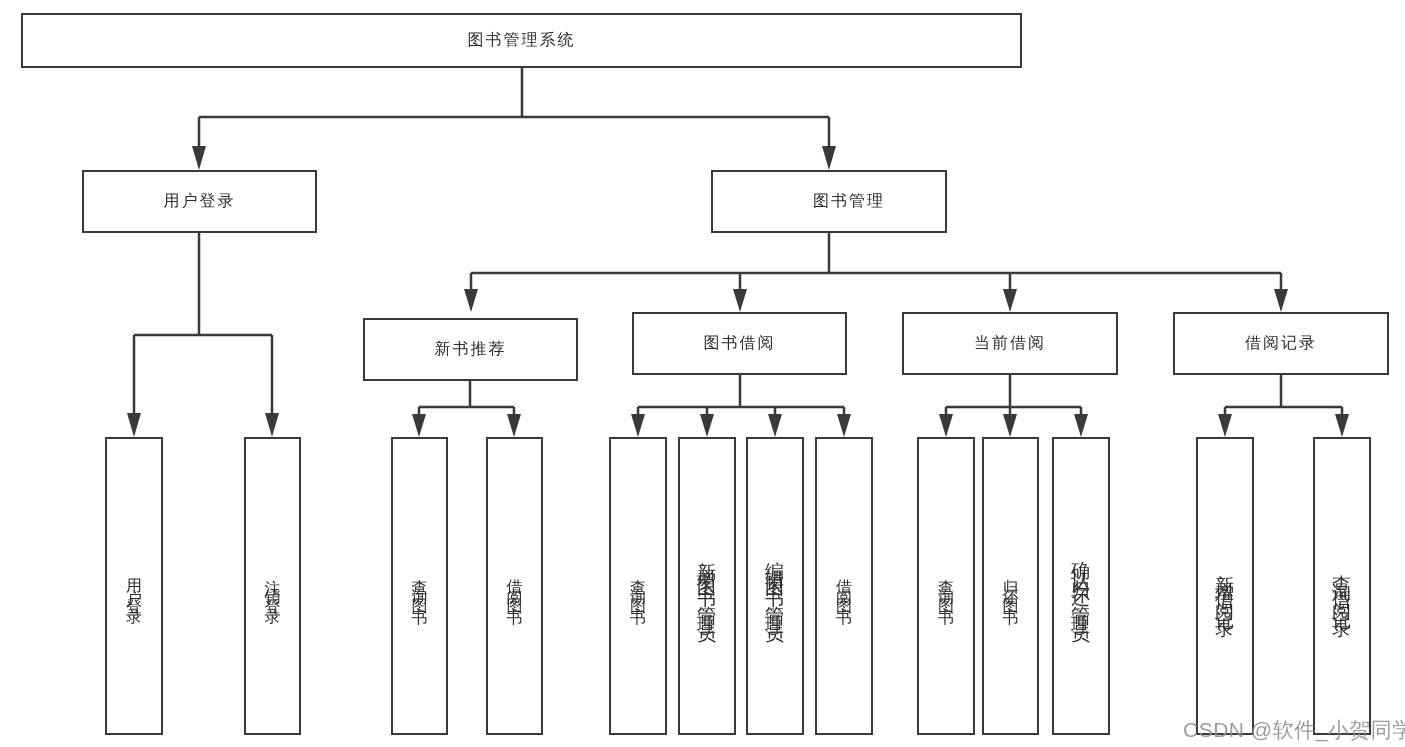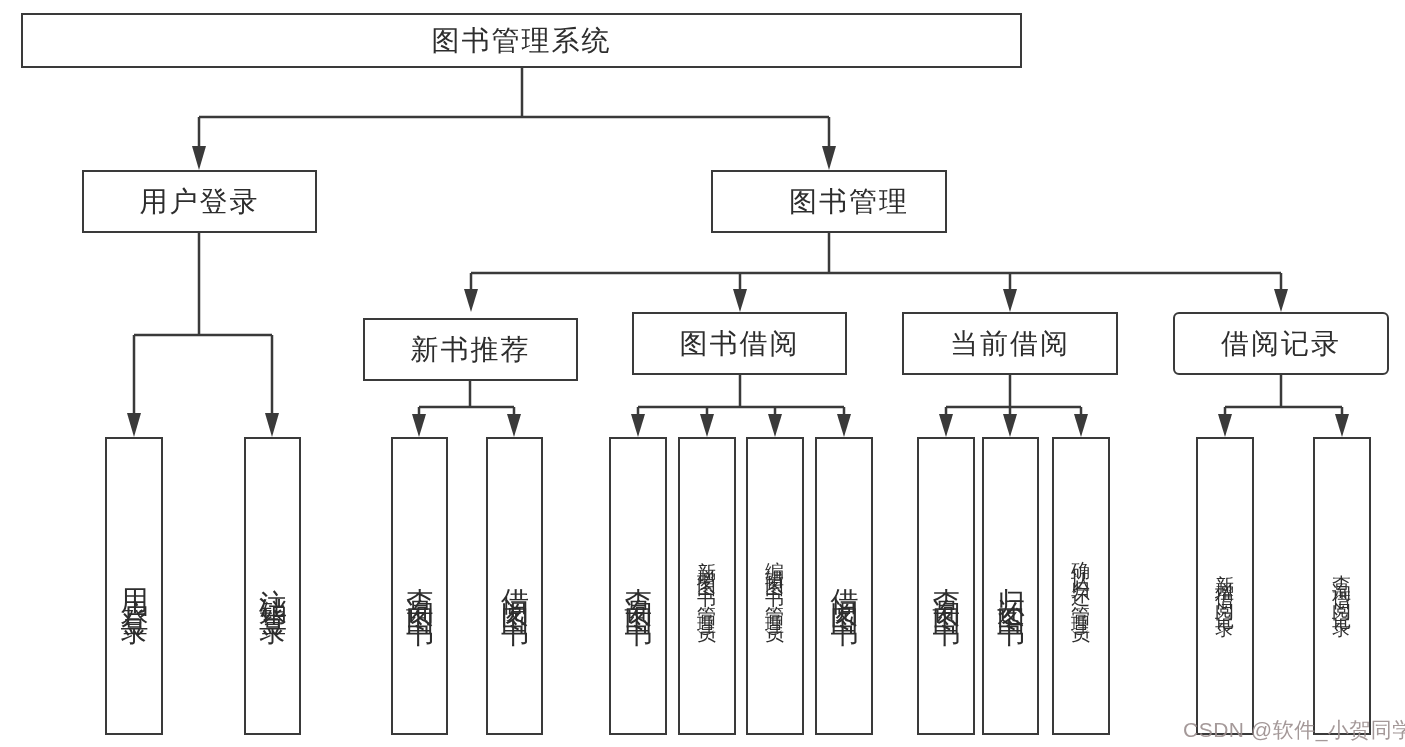--- a/index.html
+++ b/index.html
@@ -22,38 +22,38 @@
   }
   .node {
     position: absolute;
     box-sizing: border-box;
     border: 2.5px solid #3a3a3a;
     background: #ffffff;
     display: flex;
     align-items: center;
     justify-content: center;
     color: #2d2d2d;
-    font-size: 28px;
+    font-size: 16px;
     letter-spacing: 2px;
     text-align: center;
   }
   .node.vert {
     writing-mode: vertical-rl;
     letter-spacing: 10px;
     line-height: 1;
     padding: 6px 0;
   }
   
   #n-root       { left: 21px;   top: 13px;  width: 1001px; height: 55px; }
   #n-userlogin  { left: 82px;   top: 170px; width: 235px;  height: 63px; }
   #n-bookmgmt   { left: 711px;  top: 170px; width: 236px;  height: 63px; padding-left: 40px; }
   #n-newbook    { left: 363px;  top: 312px; width: 215px;  height: 63px; margin-top: 6px; }
   #n-borrow     { left: 632px;  top: 312px; width: 215px;  height: 63px; }
   #n-current    { left: 902px;  top: 312px; width: 216px;  height: 63px; }
-  #n-records    { left: 1173px; top: 312px; width: 216px;  height: 63px; border-radius: 6px; }
+  #n-records    { left: 1173px; top: 312px; width: 216px;  height: 63px; }
   
   #n-l-login    { left: 105px;  top: 437px; width: 58px; height: 298px; }
   #n-l-logout   { left: 244px;  top: 437px; width: 57px; height: 298px; }
   #n-l-query1   { left: 391px;  top: 437px; width: 57px; height: 298px; }
   #n-l-borrow1  { left: 486px;  top: 437px; width: 57px; height: 298px; }
   #n-l-query2   { left: 609px;  top: 437px; width: 58px; height: 298px; }
   #n-l-addbook  { left: 678px;  top: 437px; width: 58px; height: 298px; }
   #n-l-editbook { left: 746px;  top: 437px; width: 58px; height: 298px; }
   #n-l-borrow2  { left: 815px;  top: 437px; width: 58px; height: 298px; }
   #n-l-query3   { left: 917px;  top: 437px; width: 58px; height: 298px; }

